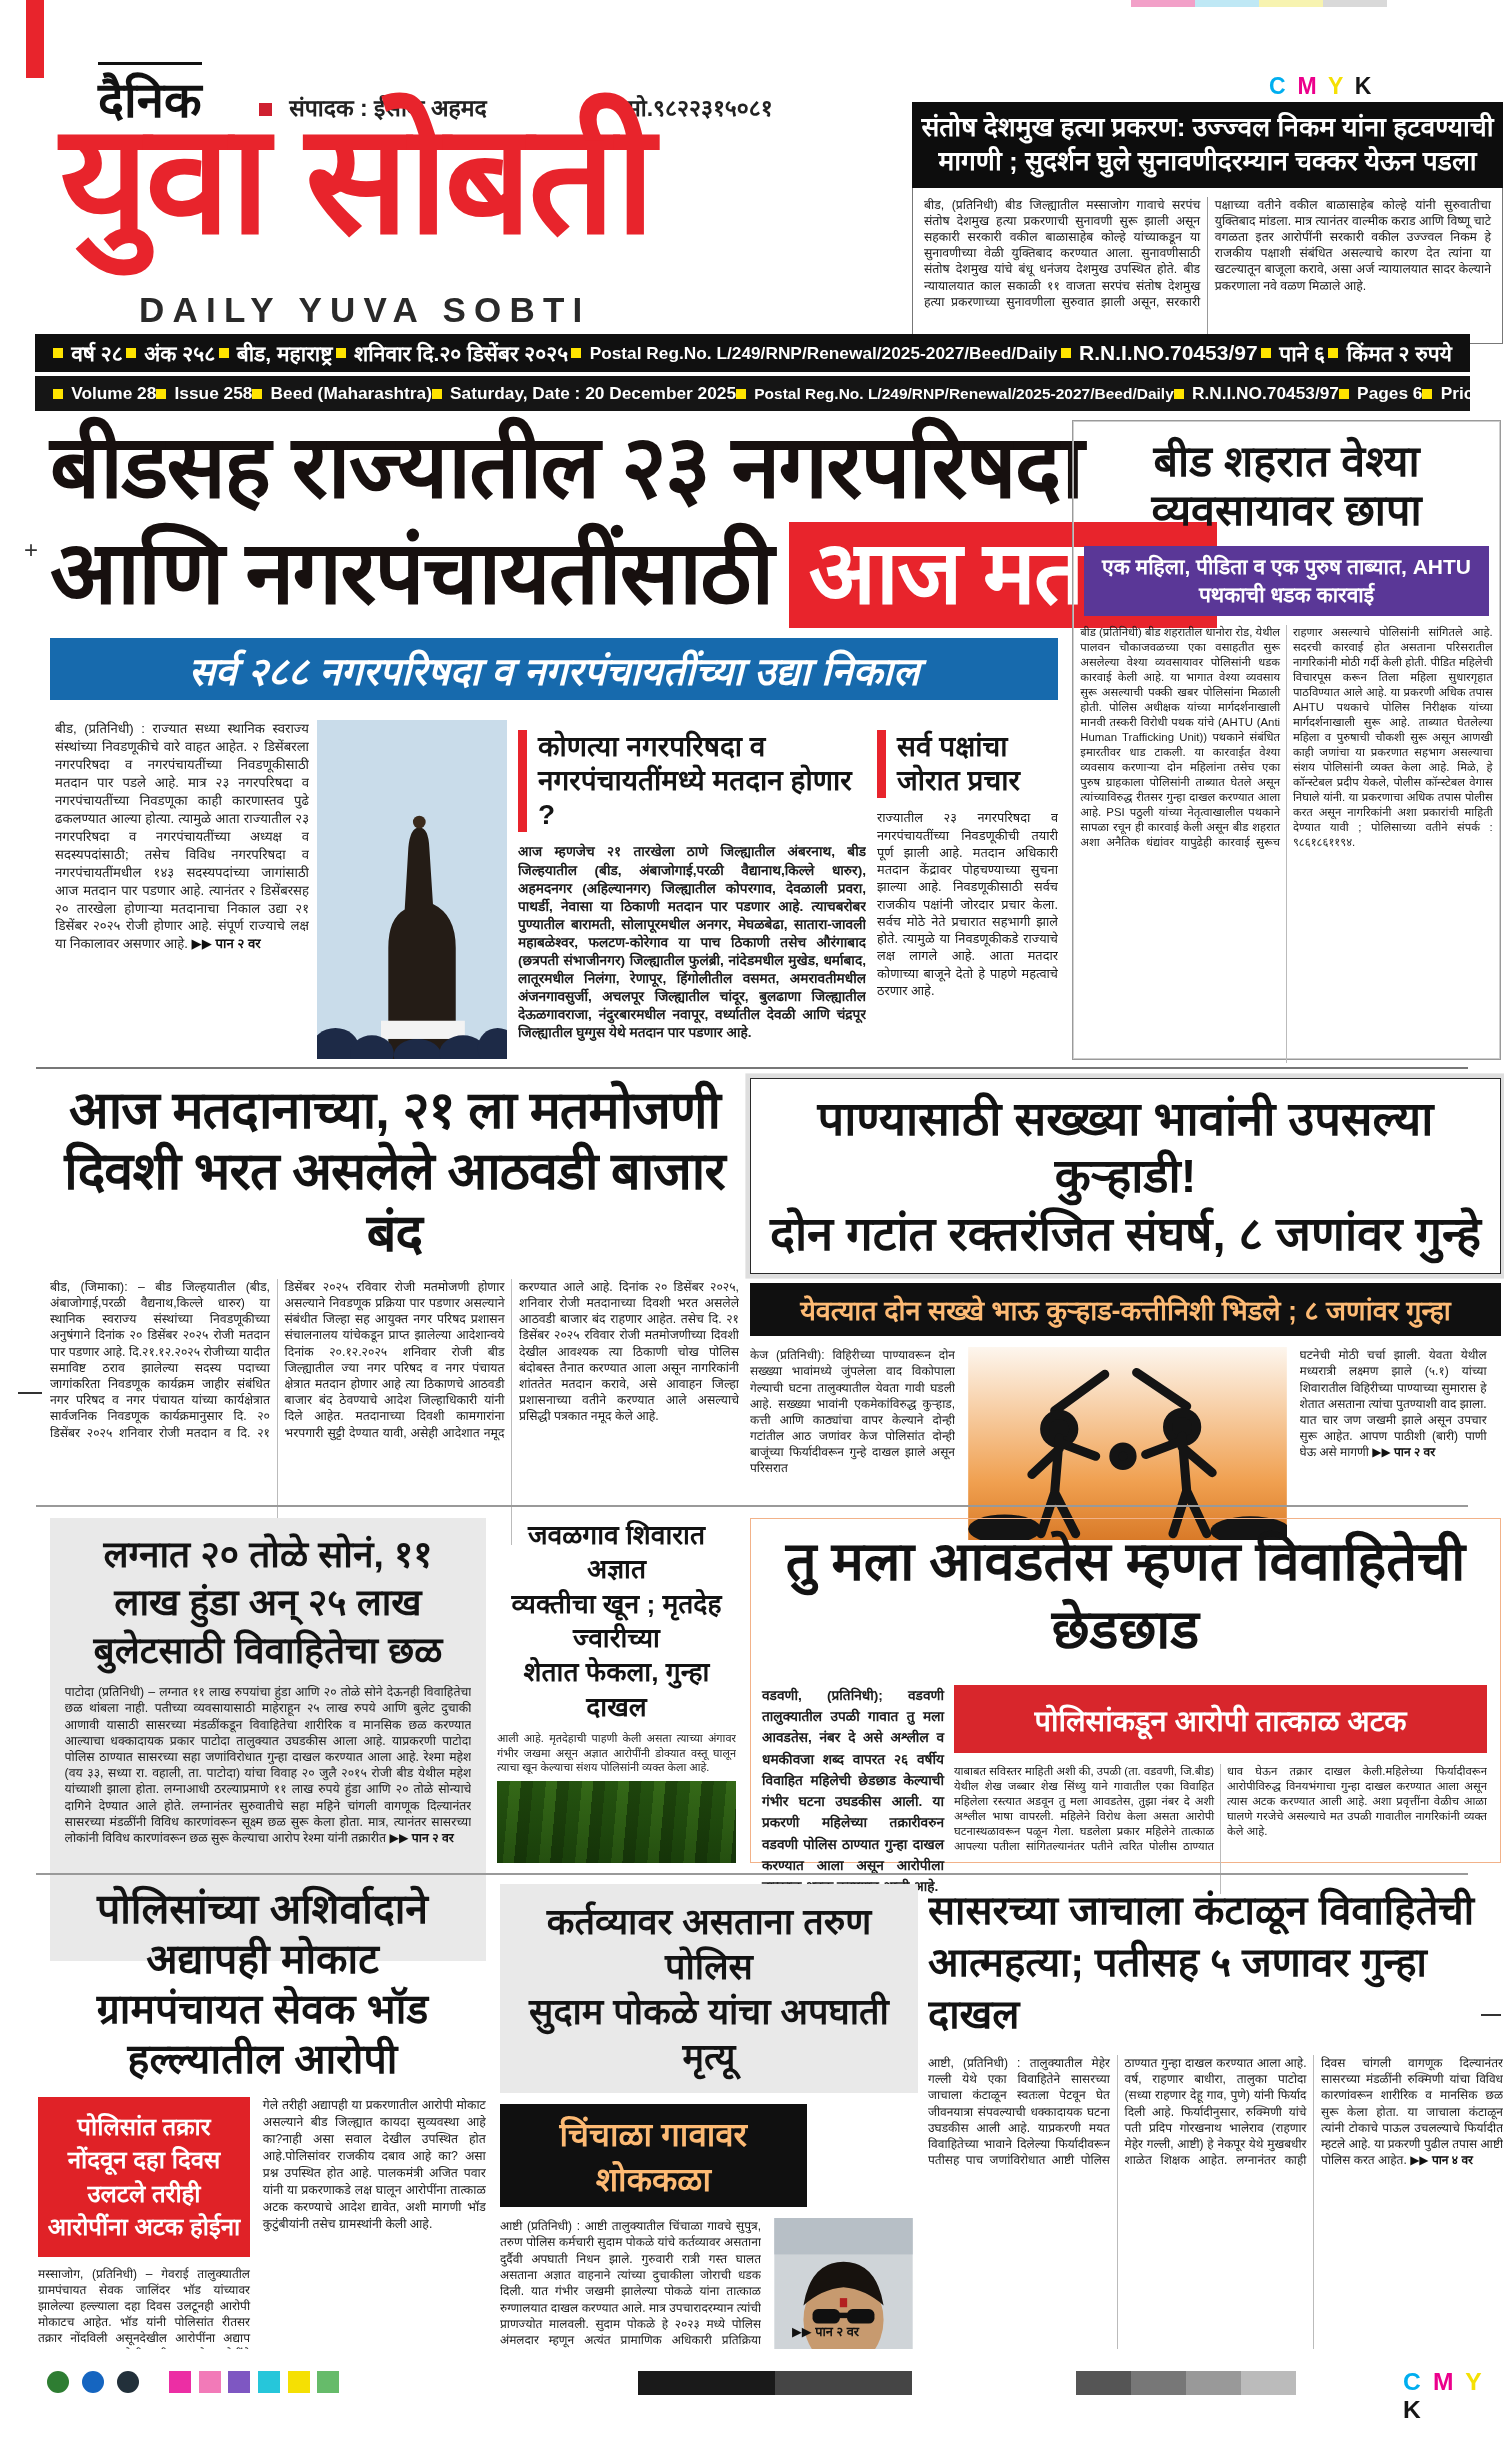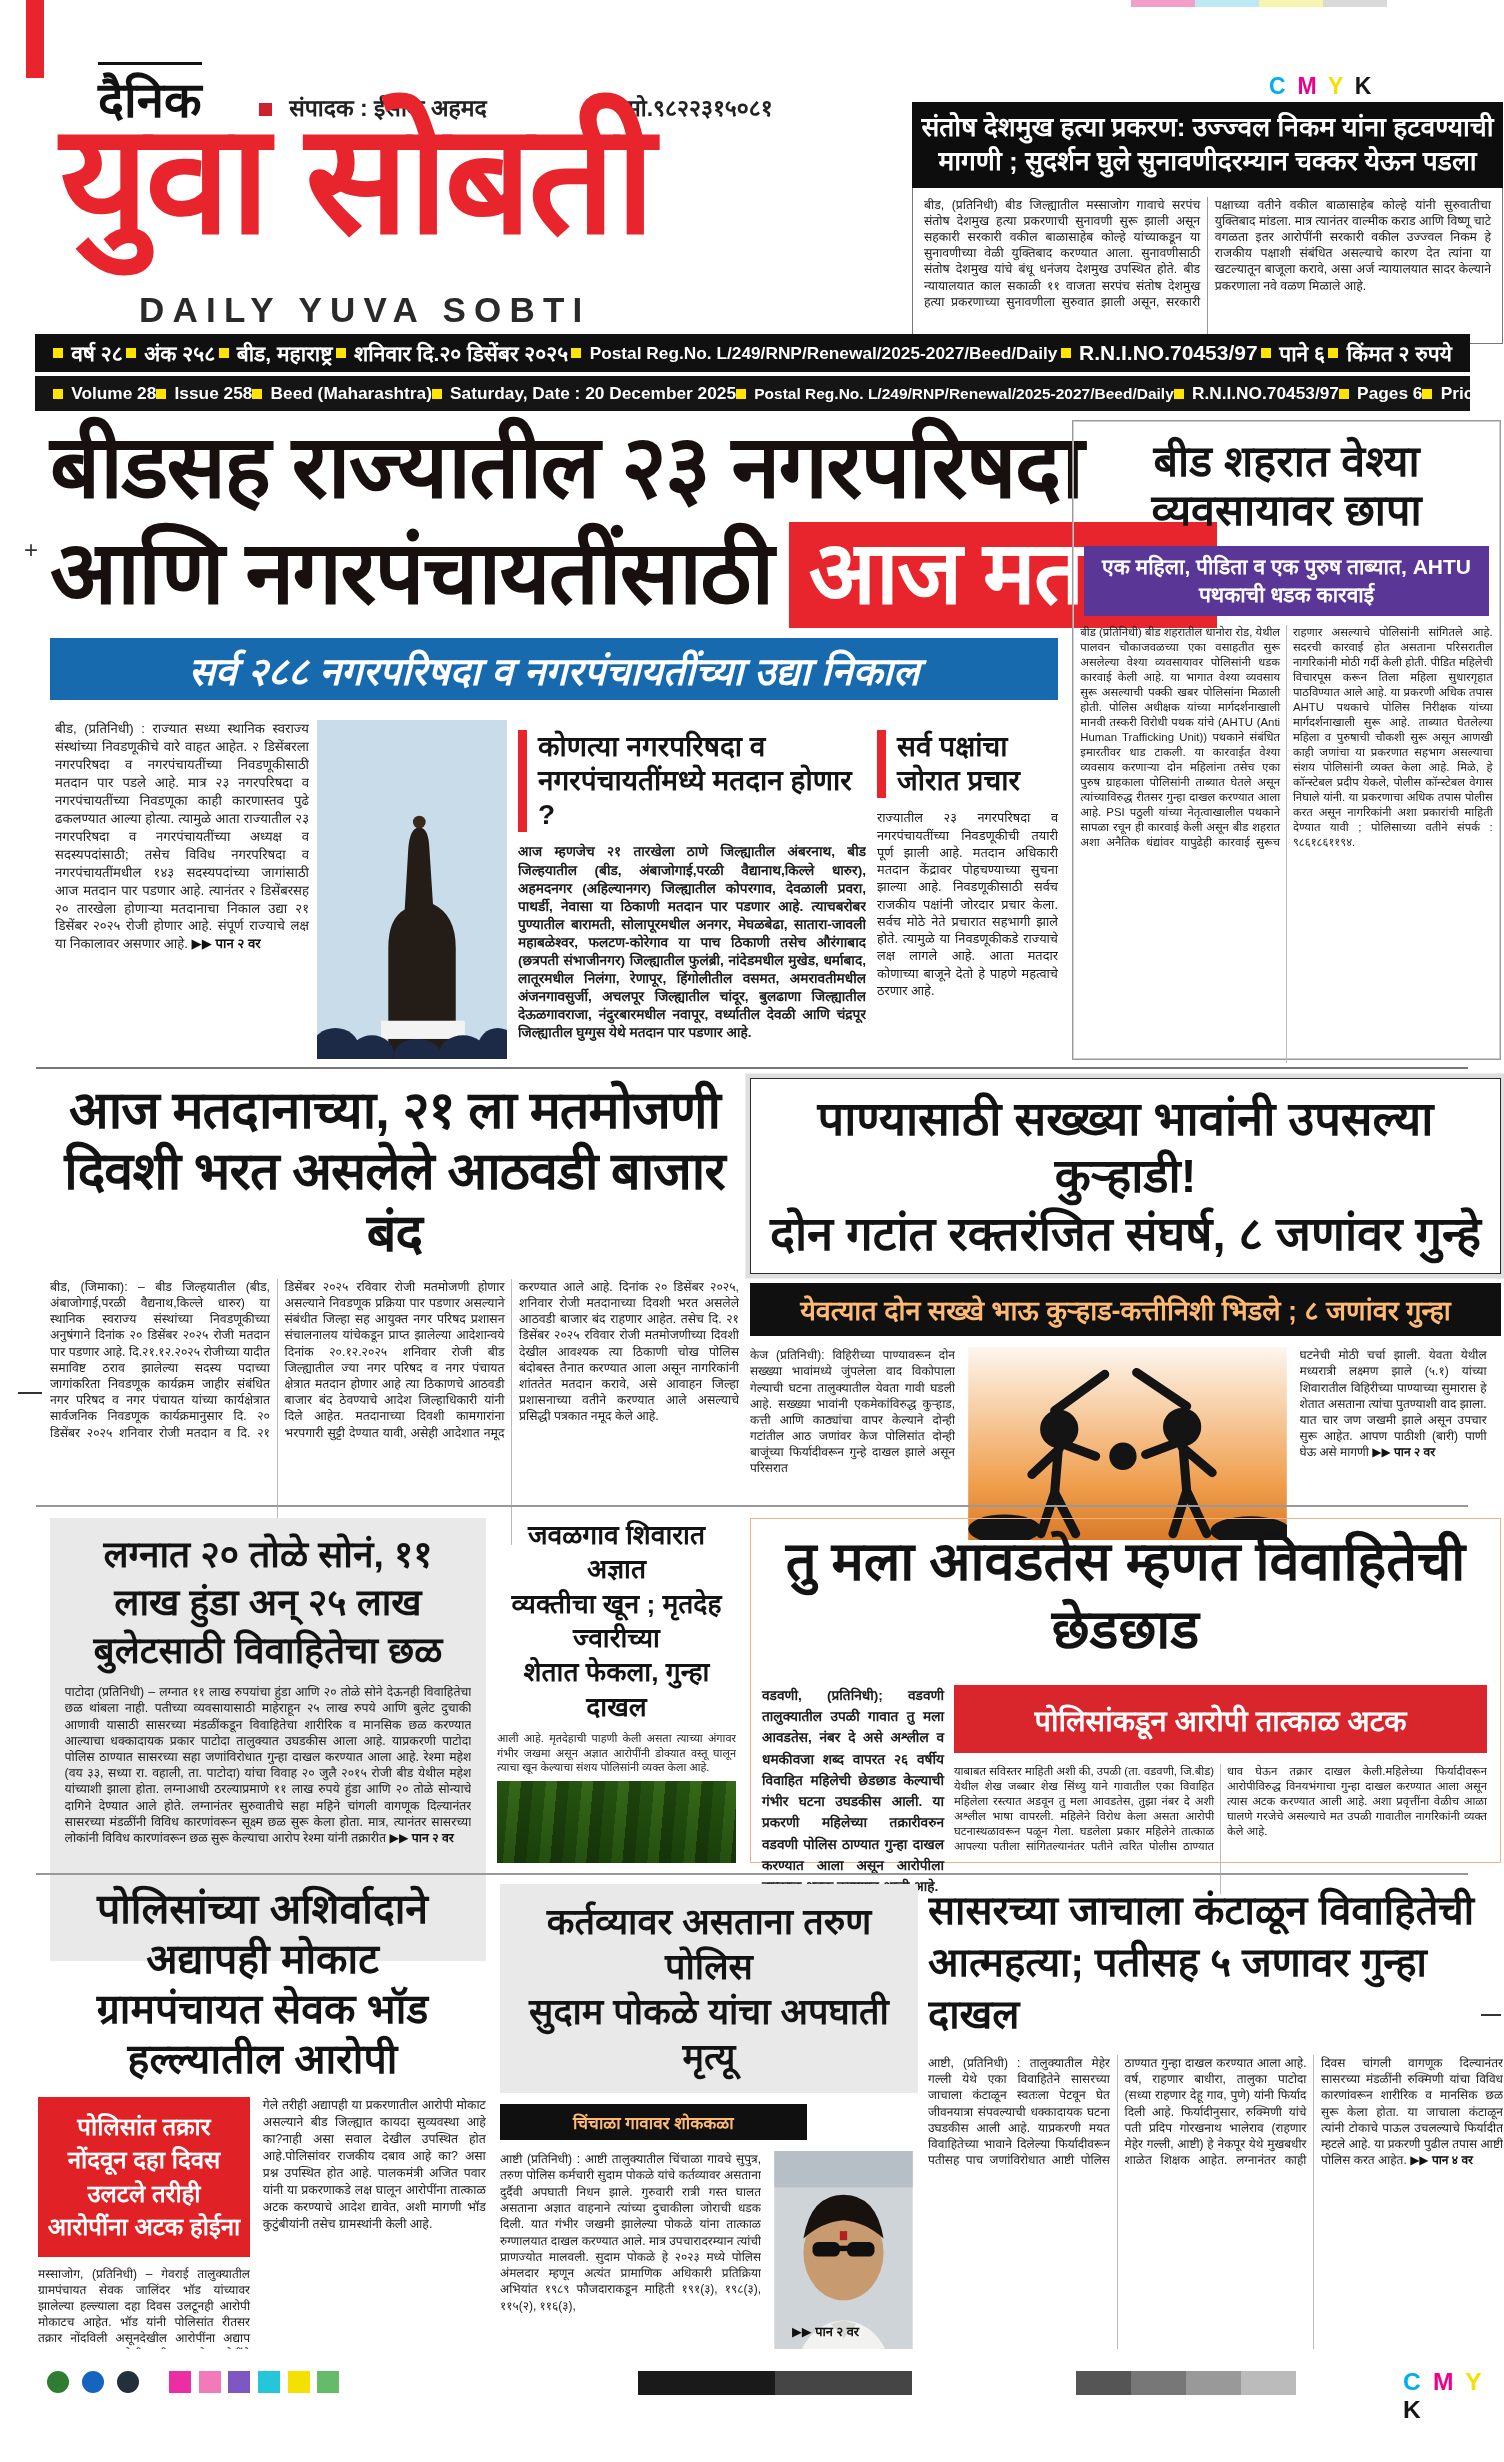--- a/index.html
+++ b/index.html
@@ -342,21 +342,21 @@
       </div>
       <div class="just" style="width:223px;font-size:12.3px;line-height:1.38;">गेले तरीही अद्यापही या प्रकरणातील आरोपी मोकाट असल्याने बीड जिल्ह्यात कायदा सुव्यवस्था आहे का?नाही असा सवाल देखील उपस्थित होत आहे.पोलिसांवर राजकीय दबाव आहे का? असा प्रश्न उपस्थित होत आहे. पालकमंत्री अजित पवार यांनी या प्रकरणाकडे लक्ष घालून आरोपींना तात्काळ अटक करण्याचे आदेश द्यावेत, अशी मागणी भॉड कुटुंबीयांनी तसेच ग्रामस्थांनी केली आहे.</div>
     </div>
   </div>
 
   <div class="abs" style="left:500px;top:1884px;width:418px;height:465px;overflow:hidden;">
     <div class="graybg" style="font-size:36px;font-weight:800;text-align:center;line-height:1.25;padding:14.6px 3.6px;color:#131313;">
       <div>कर्तव्यावर असताना तरुण पोलिस</div>
       <div>सुदाम पोकळे यांचा अपघाती मृत्यू</div>
     </div>
-    <div class="black-strip" style="width:292px;font-size:17px;padding:6.4px 7.3px;margin-top:11px;text-align:center;">चिंचाळा गावावर शोककळा</div>
+    <div class="black-strip" style="width:292px;font-size:33px;padding:6.4px 7.3px;margin-top:11px;text-align:center;">चिंचाळा गावावर शोककळा</div>
     <div style="display:flex;gap:12.8px;margin-top:11px;">
       <div class="just hidden-overflow" style="width:261px;font-size:12px;line-height:1.36;height:274px;">
         <span>आष्टी (प्रतिनिधी) : आष्टी तालुक्यातील चिंचाळा गावचे सुपुत्र, तरुण पोलिस कर्मचारी सुदाम पोकळे यांचे कर्तव्यावर असताना दुर्दैवी अपघाती निधन झाले. गुरुवारी रात्री गस्त घालत असताना अज्ञात वाहनाने त्यांच्या दुचाकीला जोराची धडक दिली. यात गंभीर जखमी झालेल्या पोकळे यांना तात्काळ रुग्णालयात दाखल करण्यात आले. मात्र उपचारादरम्यान त्यांची प्राणज्योत मालवली. सुदाम पोकळे हे २०२३ मध्ये पोलिस अंमलदार म्हणून अत्यंत प्रामाणिक अधिकारी प्रतिक्रिया अभियांत १९८९ फौजदाराकडून माहिती १९१(३), १९८(३), ११५(२), ११६(३),</span>
       </div>
       <div style="width:139px;height:244px;overflow:hidden;">
         <svg width="139" height="244" viewBox="0 0 152 268" xmlns="http://www.w3.org/2000/svg">
           <rect width="152" height="268" fill="#cfd4d8"></rect>
           <rect y="0" width="152" height="40" fill="#b7bfc6"></rect>
           <ellipse cx="76" cy="112" rx="44" ry="52" fill="#c79a6f"></ellipse>
           <path d="M32,96 Q40,48 76,48 Q112,48 120,96 Q100,78 76,76 Q52,78 32,96Z" fill="#17120e"></path>

